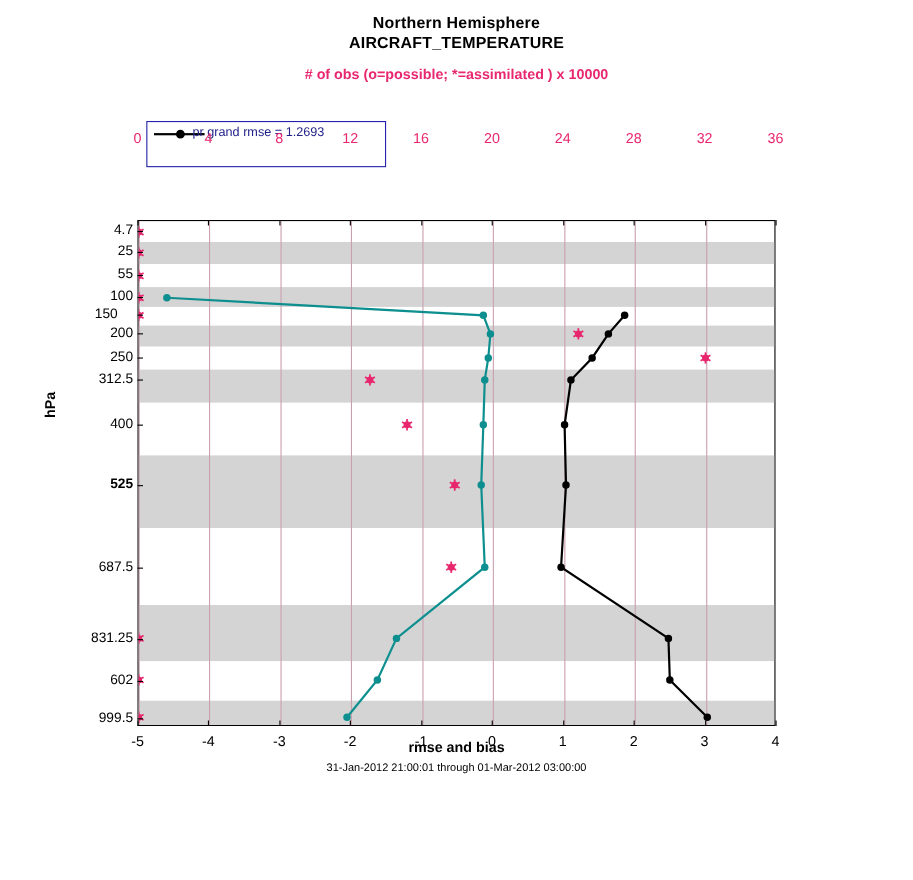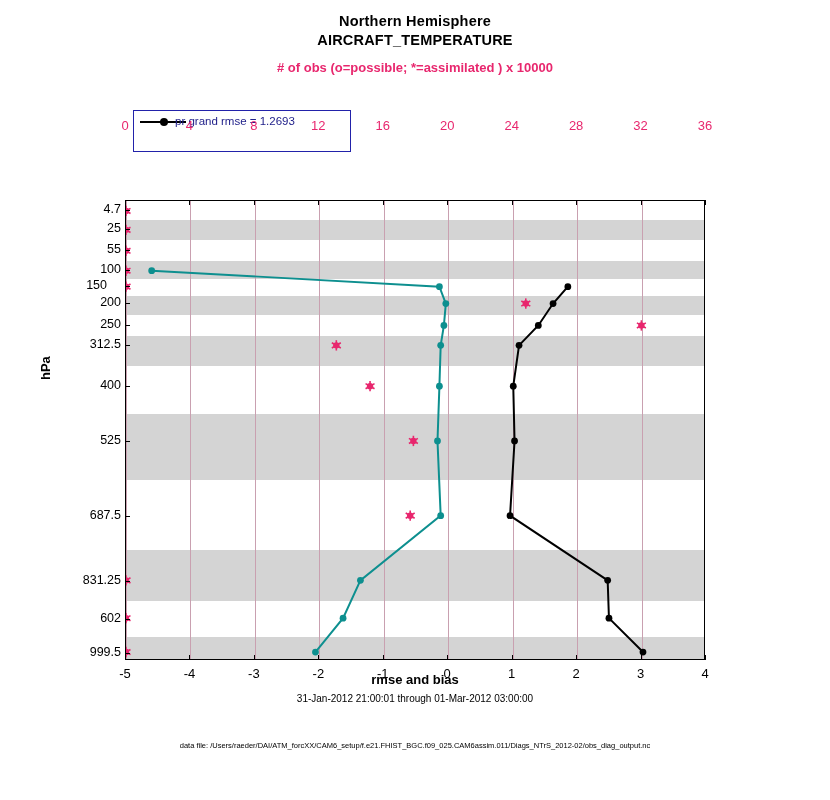--- a/index.html
+++ b/index.html
@@ -377,29 +377,28 @@
       <div class="ytick-label" style="left: 111px; top: 278.02px; text-align: right;">150</div>
       <div class="tick" style="left: 125px; top: 286.02px; width: 5px; height: 1px;"></div>
       <div class="ytick-label" style="left: 125px; top: 294.994px;">200</div>
       <div class="tick" style="left: 125px; top: 302.994px; width: 5px; height: 1px;"></div>
       <div class="ytick-label" style="left: 125px; top: 316.982px;">250</div>
       <div class="tick" style="left: 125px; top: 324.982px; width: 5px; height: 1px;"></div>
       <div class="ytick-label" style="left: 125px; top: 336.992px;">312.5</div>
       <div class="tick" style="left: 125px; top: 344.992px; width: 5px; height: 1px;"></div>
       <div class="ytick-label" style="left: 125px; top: 377.978px;">400</div>
       <div class="tick" style="left: 125px; top: 385.978px; width: 5px; height: 1px;"></div>
-      <div class="ytick-label" style="left: 125px; top: 432.994px;">525</div>
+      <div class="ytick-label" style="left: 125px; top: 432.994px; font-weight: bold;">525</div>
       <div class="tick" style="left: 125px; top: 440.994px; width: 5px; height: 1px;"></div>
       <div class="ytick-label" style="left: 125px; top: 508.02px;">687.5</div>
       <div class="tick" style="left: 125px; top: 516.02px; width: 5px; height: 1px;"></div>
       <div class="ytick-label" style="left: 125px; top: 573.018px;">831.25</div>
       <div class="tick" style="left: 125px; top: 581.018px; width: 5px; height: 1px;"></div>
       <div class="ytick-label" style="left: 125px; top: 611.014px;">602</div>
       <div class="tick" style="left: 125px; top: 619.014px; width: 5px; height: 1px;"></div>
       <div class="ytick-label" style="left: 125px; top: 645.008px;">999.5</div>
       <div class="tick" style="left: 125px; top: 653.008px; width: 5px; height: 1px;"></div>
     </div>
 
   <div class="xlabel-bottom">rmse and bias</div>
   <div class="date-range">31-Jan-2012 21:00:01 through 01-Mar-2012 03:00:00</div>
-  <div class="data-file">data file: /Users/raeder/DAI/ATM_forcXX/CAM6_setup/f.e21.FHIST_BGC.f09_025.CAM6assim.011/Diags_NTrS_2012-02/obs_diag_output.nc</div>
 
 </div>
 
 </body></html>

